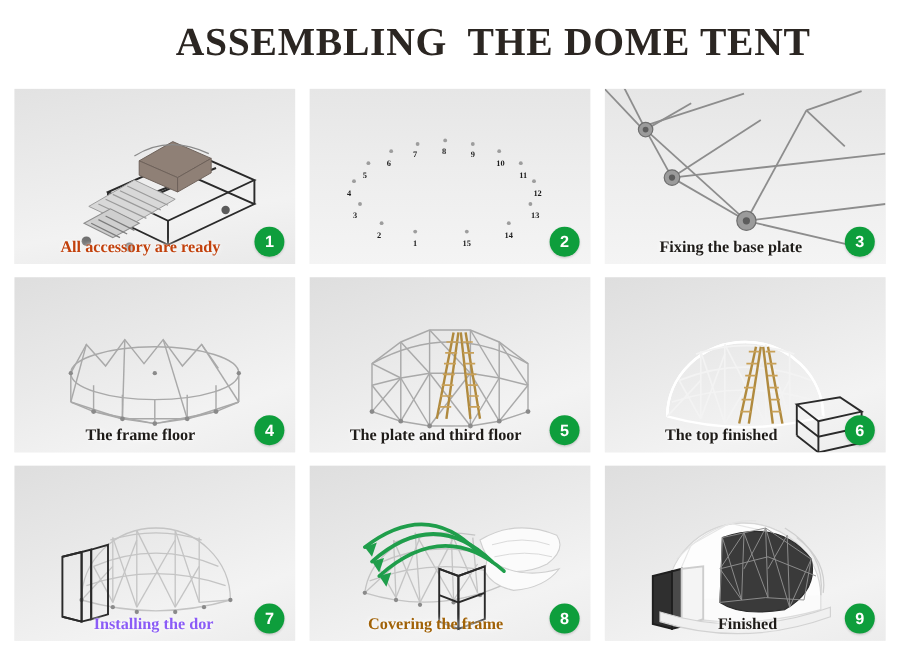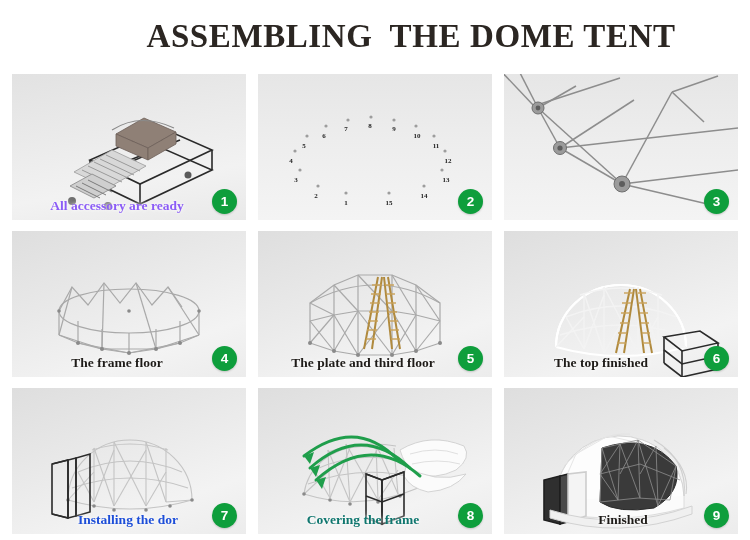--- a/index.html
+++ b/index.html
@@ -151,21 +151,21 @@
         </g>
         <g stroke="#7b7b7b" stroke-width="1" fill="none">
           <path d="M64 112 L88 124"></path>
             <path d="M70 109 L94 121"></path>
             <path d="M76 106 L100 118"></path>
         </g>
         <circle cx="60" cy="127" r="4" fill="#6e6e6e"></circle>
         <circle cx="96" cy="132" r="4" fill="#6e6e6e"></circle>
         <circle cx="176" cy="101" r="3.5" fill="#5a5a5a"></circle>
       </svg>
-      <div class="caption" style="color: #8b5cf6;">All accessory are ready</div>
+      <div class="caption" style="color: #c2410c;">All accessory are ready</div>
       <div class="badge" style="background: rgb(14, 158, 60); color: rgb(255, 255, 255);">1</div>
     </div>
 
     <div class="panel">
       <div class="photo flat"></div>
       <svg class="art" viewBox="0 0 234 146">
         <g fill="#9d9d9d">
           <circle cx="88" cy="119" r="1.6"></circle>
             <circle cx="60" cy="112" r="1.6"></circle>
           <circle cx="42" cy="96" r="1.6"></circle>
@@ -224,20 +224,21 @@
         </g>
         <g>
           <circle cx="34" cy="34" r="6" fill="#9b9b9b" stroke="#6f6f6f" stroke-width="1"></circle>
           <circle cx="56" cy="74" r="6.5" fill="#9b9b9b" stroke="#6f6f6f" stroke-width="1"></circle>
           <circle cx="118" cy="110" r="8" fill="#9b9b9b" stroke="#6f6f6f" stroke-width="1"></circle>
           <circle cx="34" cy="34" r="2.4" fill="#5d5d5d"></circle>
           <circle cx="56" cy="74" r="2.6" fill="#5d5d5d"></circle>
           <circle cx="118" cy="110" r="3" fill="#5d5d5d"></circle>
         </g>
       </svg>
+      <div class="caption" style="color: rgb(31, 28, 25);">Fixing the base plate</div>
       <div class="badge" style="background: rgb(14, 158, 60); color: rgb(255, 255, 255);">3</div>
     </div>
 
     <div class="panel">
       <div class="photo soft"></div>
       <svg class="art" viewBox="0 0 234 146">
         <g class="rod">
           <ellipse cx="117" cy="80" rx="70" ry="22" fill="none"></ellipse>
           <path d="M47 80 L60 56 L76 74 L92 52 L108 72 L124 52 L140 74 L156 56 L170 76"></path>
           <path d="M47 80 L47 104"></path>
@@ -427,21 +428,21 @@
             <circle cx="180" cy="112" r="1.8"></circle>
         </g>
         <g class="dark">
           <path d="M40 76 L40 126 L56 130 L56 72 Z"></path>
           <path d="M56 72 L56 130 L64 128 L64 70 Z"></path>
           <path d="M64 70 L64 128 L78 124 L78 66 Z"></path>
           <path d="M40 76 L56 72"></path>
             <path d="M40 126 L56 130"></path>
         </g>
       </svg>
-      <div class="caption" style="color: #1d4ed8; padding-left: 28px;">Installing the dor</div>
+      <div class="caption" style="color: #8b5cf6; padding-left: 28px;">Installing the dor</div>
       <div class="badge" style="background: rgb(14, 158, 60); color: rgb(255, 255, 255);">7</div>
     </div>
 
     <div class="panel">
       <div class="photo soft"></div>
       <svg class="art" viewBox="0 0 234 146">
         <g class="rod-l">
           <path d="M46 106 A 58 54 0 0 1 160 100"></path>
           <path d="M46 106 Q 104 124 160 100"></path>
           <path d="M56 82 Q 104 60 152 76"></path>
@@ -485,21 +486,21 @@
           <path d="M140 72 Q 98 28 46 68"></path>
           <path d="M152 80 Q 104 34 52 80"></path>
           <path d="M162 88 Q 112 44 58 92"></path>
         </g>
         <g fill="#1f9e4b">
           <path d="M46 68 L56 64 L52 76 Z"></path>
           <path d="M52 80 L62 77 L58 89 Z"></path>
           <path d="M58 92 L68 89 L64 101 Z"></path>
         </g>
       </svg>
-      <div class="caption" style="color: #0f766e;">Covering the frame</div>
+      <div class="caption" style="color: #a16207;">Covering the frame</div>
       <div class="badge" style="background: rgb(14, 158, 60); color: rgb(255, 255, 255);">8</div>
     </div>
 
     <div class="panel">
       <div class="photo soft"></div>
       <svg class="art" viewBox="0 0 234 146">
         <g>
           <path d="M52 112 A 64 62 0 0 1 180 108 L180 120 Q 116 138 52 124 Z" fill="#fbfbfb" stroke="#dcdcdc" stroke-width="1"></path>
           <path d="M52 112 A 64 62 0 0 1 180 108" fill="#fdfdfd" stroke="#d6d6d6" stroke-width="1"></path>
           <path d="M60 78 Q 92 44 126 46" fill="none" stroke="#e3e3e3" stroke-width="1"></path>

